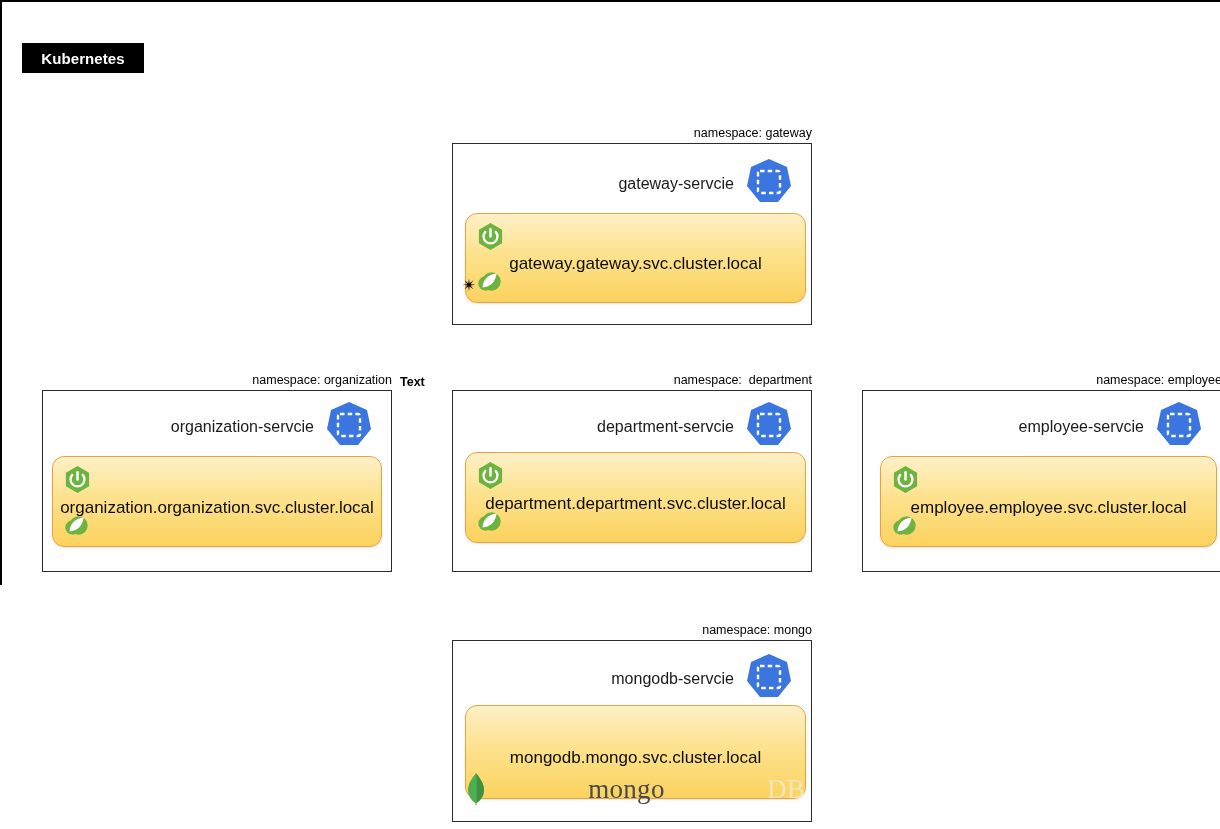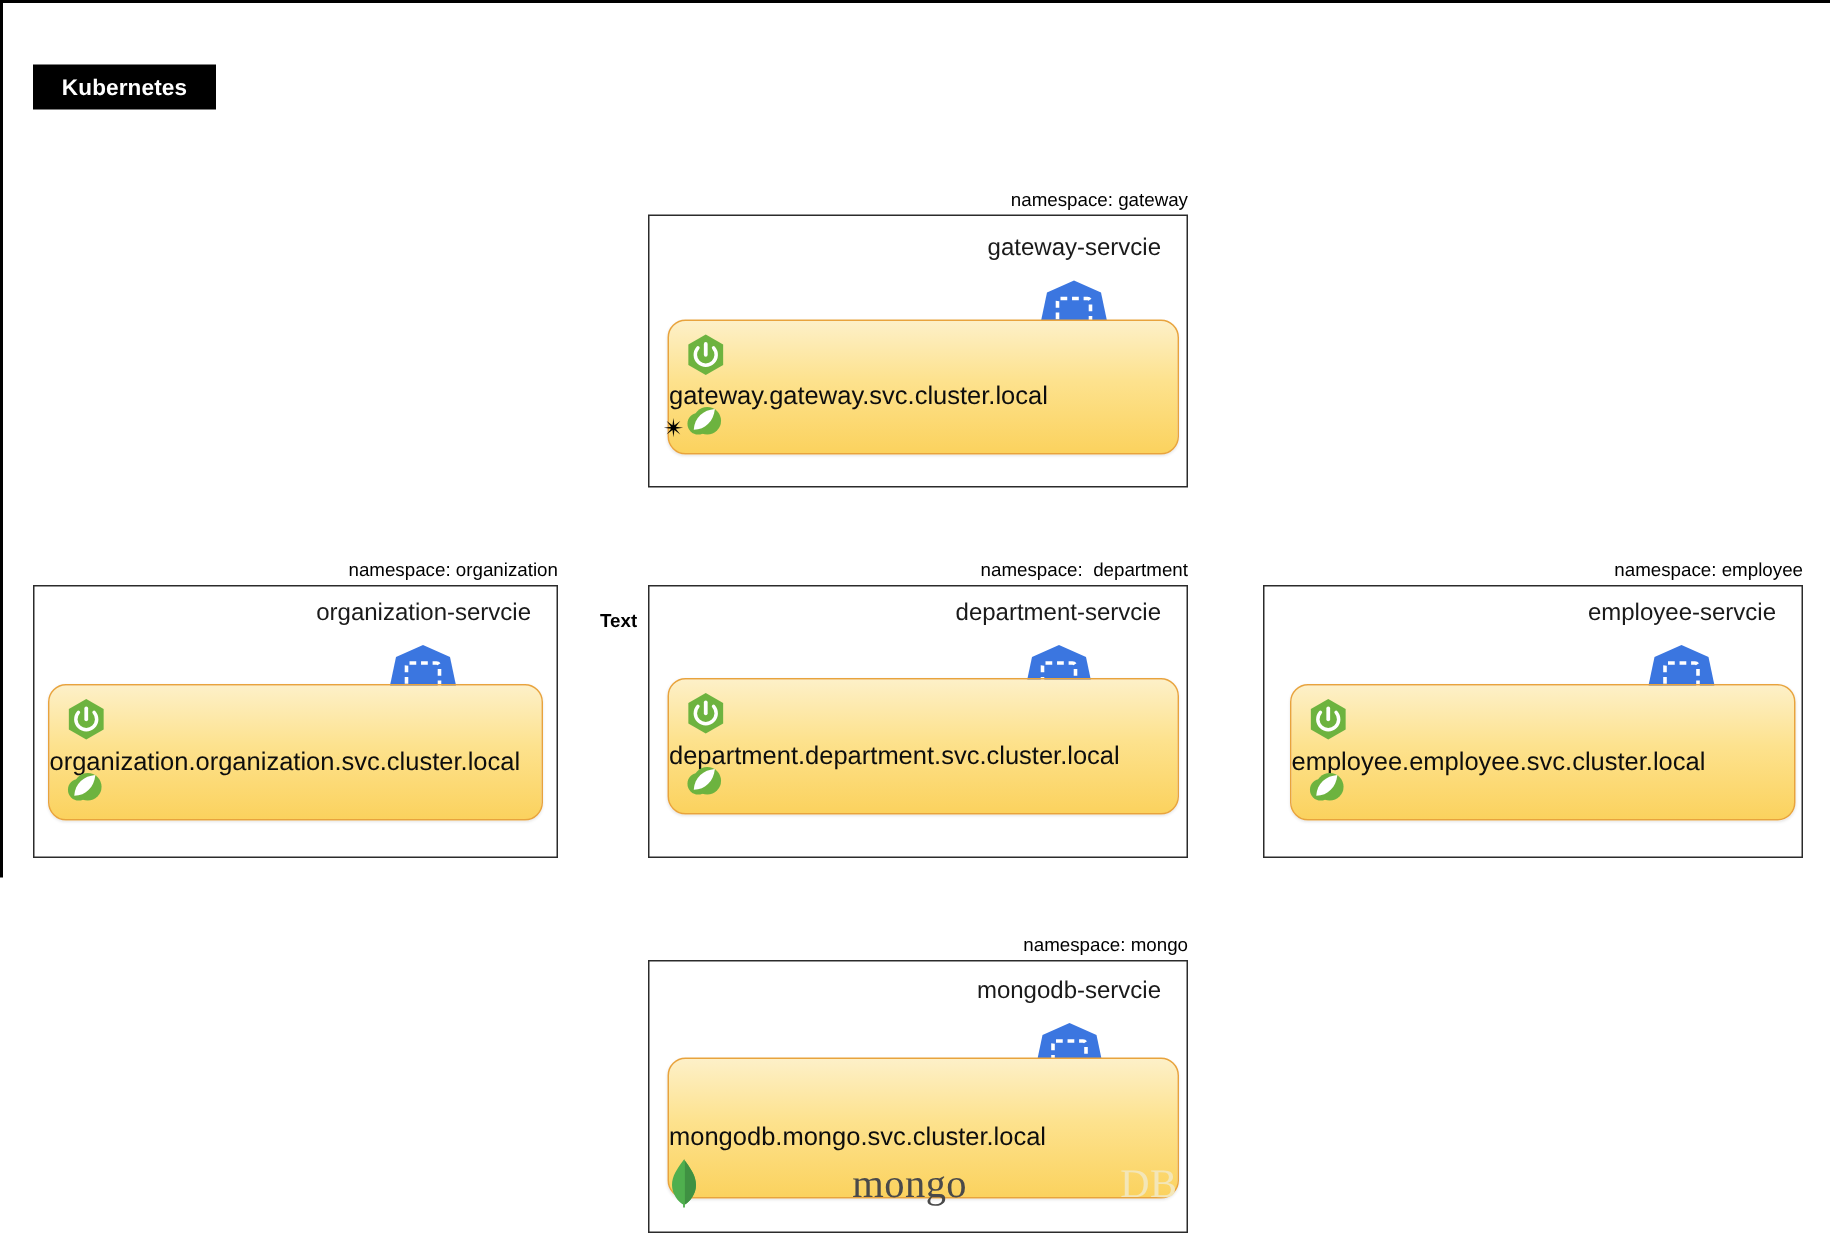--- a/index.html
+++ b/index.html
@@ -43,25 +43,24 @@
   }
 
   
   .free-text {
     position: absolute;
     left: 398px;
     top: 373px;
     font-size: 12.5px;
     font-weight: bold;
     color: #000;
-    margin-top: 32px;
-  }
-
-  
-  .ns-group { position: absolute; }
+  }
+
+  
+  .ns-group { position: absolute; margin-left: 20px; }
   .ns-label {
     position: absolute;
     right: 0;
     bottom: 100%;
     margin-bottom: 3px;
     font-size: 12.5px;
     color: #000;
     white-space: pre;
   }
   .ns-box {
@@ -73,21 +72,20 @@
     box-sizing: border-box;
   }
 
   
   .svc-row {
     position: absolute;
     right: 18px;
     display: flex;
     align-items: center;
     gap: 10px;
-    flex-direction: column;
   }
   .svc-label {
     font-size: 16px;
     color: #1a1a1a;
     white-space: nowrap;
   }
   .svc-icon { display:block; }
 
   
   .pod {
@@ -95,21 +93,21 @@
     border: 1.4px solid #e8a33d;
     border-radius: 12px;
     background: linear-gradient(180deg, #fdf0c8 0%, #fde28e 45%, #fbd25e 100%);
     box-sizing: border-box;
     box-shadow: 0 1px 2px rgba(0,0,0,0.10);
     overflow: visible;
   }
   .pod-fqdn {
     position: absolute;
     left: 0; right: 0;
-    text-align: left;
+    text-align: center;
     font-size: 17px;
     color: #0d0d0d;
     white-space: nowrap;
   }
   .boot-icon {
     position: absolute;
     left: 10px;
     top: 8px;
   }
   .leaf-icon {

